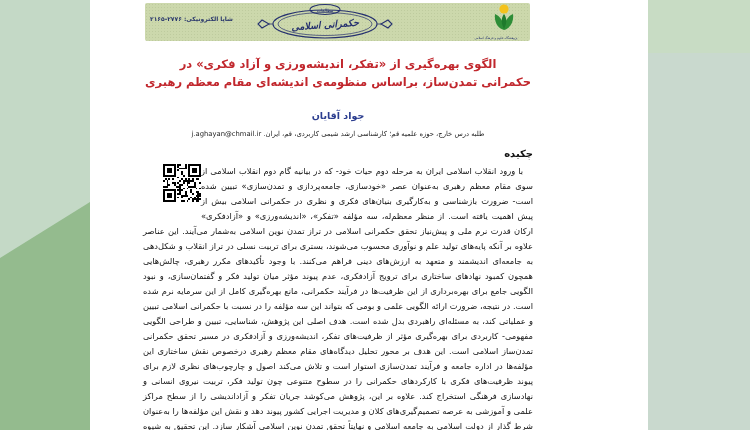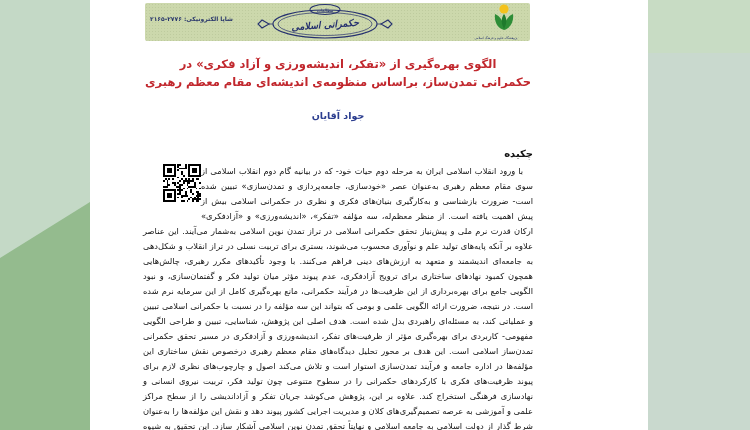--- a/index.html
+++ b/index.html
@@ -78,20 +78,21 @@
     </div>
   </div>
 
   <div class="col title" style="color:#c1272d">
     <div>الگوی بهره‌گیری از «تفکر، اندیشه‌ورزی و آزاد فکری» در</div>
     <div>حکمرانی تمدن‌ساز، براساس منظومه‌ی اندیشه‌ای مقام معظم رهبری</div>
   </div>
 
   <div class="col author" style="color:#2b3d8f">جواد آقایان</div>
 
+  <div class="col affil">طلبه درس خارج، حوزه علمیه قم؛ کارشناسی ارشد شیمی کاربردی، قم، ایران. j.aghayan@chmail.ir</div>
 
   <div class="col abs-head">چکیده</div>
 
   <div class="col abstract">
     <div class="qr-float">
       <div class="qr-box">
         <svg id="qr" viewBox="0 0 21 21" shape-rendering="crispEdges">
             <rect x="0" y="0" width="21" height="21" fill="#fff"></rect>
             <rect x="0" y="0" width="7" height="7" fill="#000"></rect>
             <rect x="1" y="1" width="5" height="5" fill="#fff"></rect>

